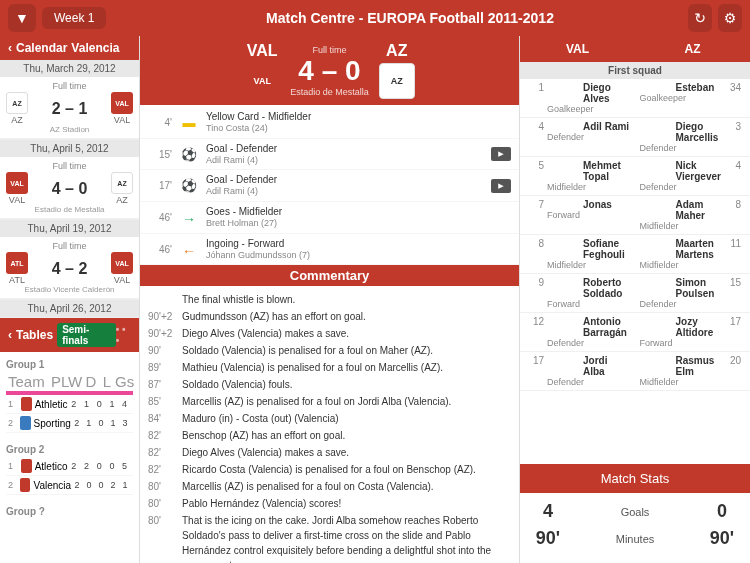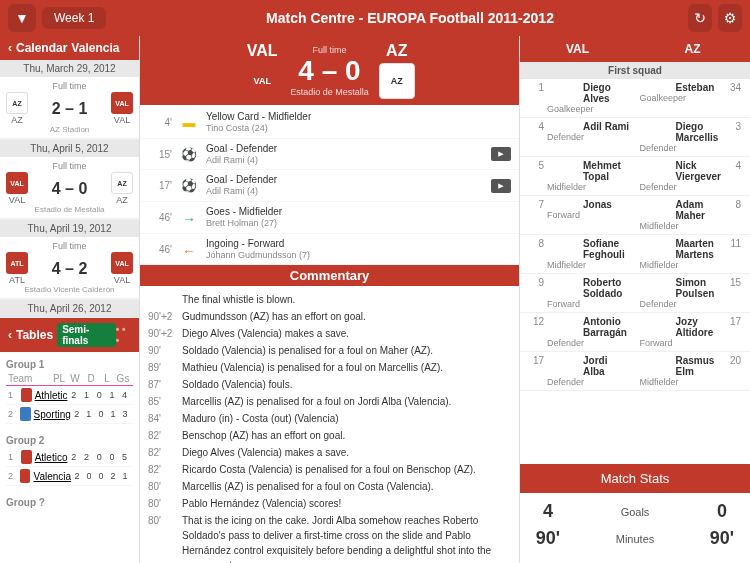--- a/index.html
+++ b/index.html
@@ -164,24 +164,24 @@
 
     .group-table { padding: 4px 6px; }
     .group-label {
       font-size: 10px;
       color: #888;
       margin: 3px 0 2px;
       font-weight: bold;
     }
     .table-header-row {
       display: flex;
-      font-size: 10px;
+      font-size: 15px;
       color: #999;
       padding: 1px 2px;
-      border-bottom: 1px solid #ec4899;
+      border-bottom: 4px solid #ec4899;
     }
     .col-team { flex: 1; }
     .col-num { width: 16px; text-align: center; }
     .table-row {
       display: flex;
       align-items: center;
       padding: 2px 2px;
       border-bottom: 1px solid #f5f5f5;
       font-size: 10px;
     }
@@ -191,21 +191,21 @@
       height: 14px;
       background: #c0392b;
       border-radius: 2px;
       margin: 0 3px;
       display: flex;
       align-items: center;
       justify-content: center;
       color: white;
       font-size: 6px;
     }
-    .team-name-col { flex: 1; font-size: 10px; text-decoration: underline; }
+    .team-name-col { flex: 1; font-size: 10px; }
     .num-col { width: 16px; text-align: center; font-size: 9px; color: #444; }
 
     
     .center-panel {
       flex: 1;
       display: flex;
       flex-direction: column;
       background: white;
       border-right: 1px solid #ddd;
     }

